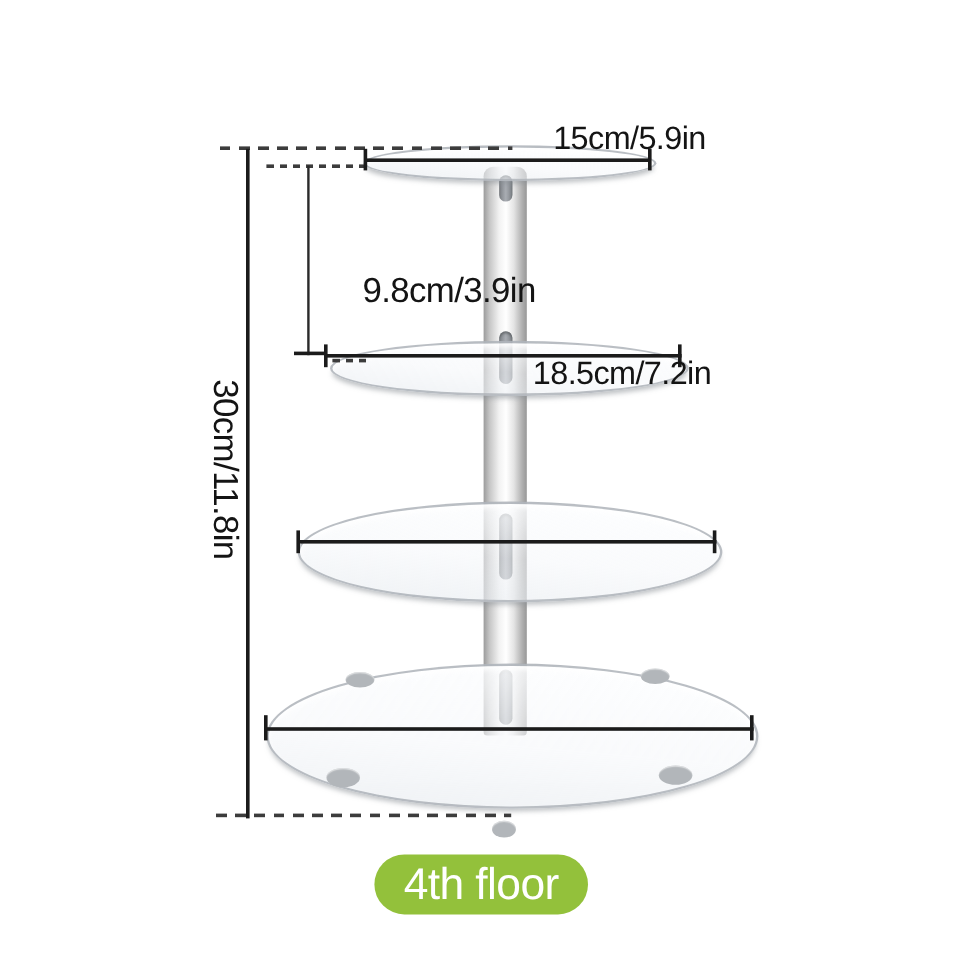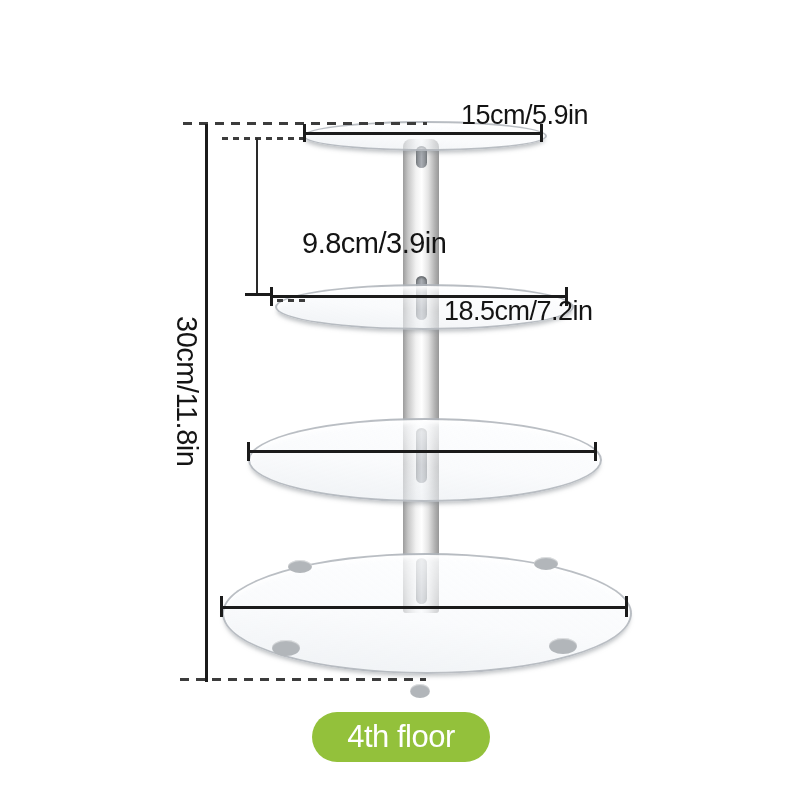--- a/index.html
+++ b/index.html
@@ -80,21 +80,21 @@
   .l98{left:266px;top:228px;font-size:29px;margin-left:36px;}
   .lheight{
     left:202px;top:316px;font-size:29px;
     transform:rotate(90deg);transform-origin:0 0;
   }
   
   .badge{
     position:absolute;left:312px;top:712px;width:178px;height:50px;
     border-radius:26px;background:#93c13b;color:#ffffff;
     display:flex;align-items:center;justify-content:center;
-    font-size:31px;letter-spacing:-0.5px;
+    font-size:37px;letter-spacing:-0.5px;
   }
 </style>
 </head>
 <body>
 
 <div class="stage">
 
   <div class="pole"></div>
   <div class="slot s1"></div>
   <div class="slot s2"></div>

